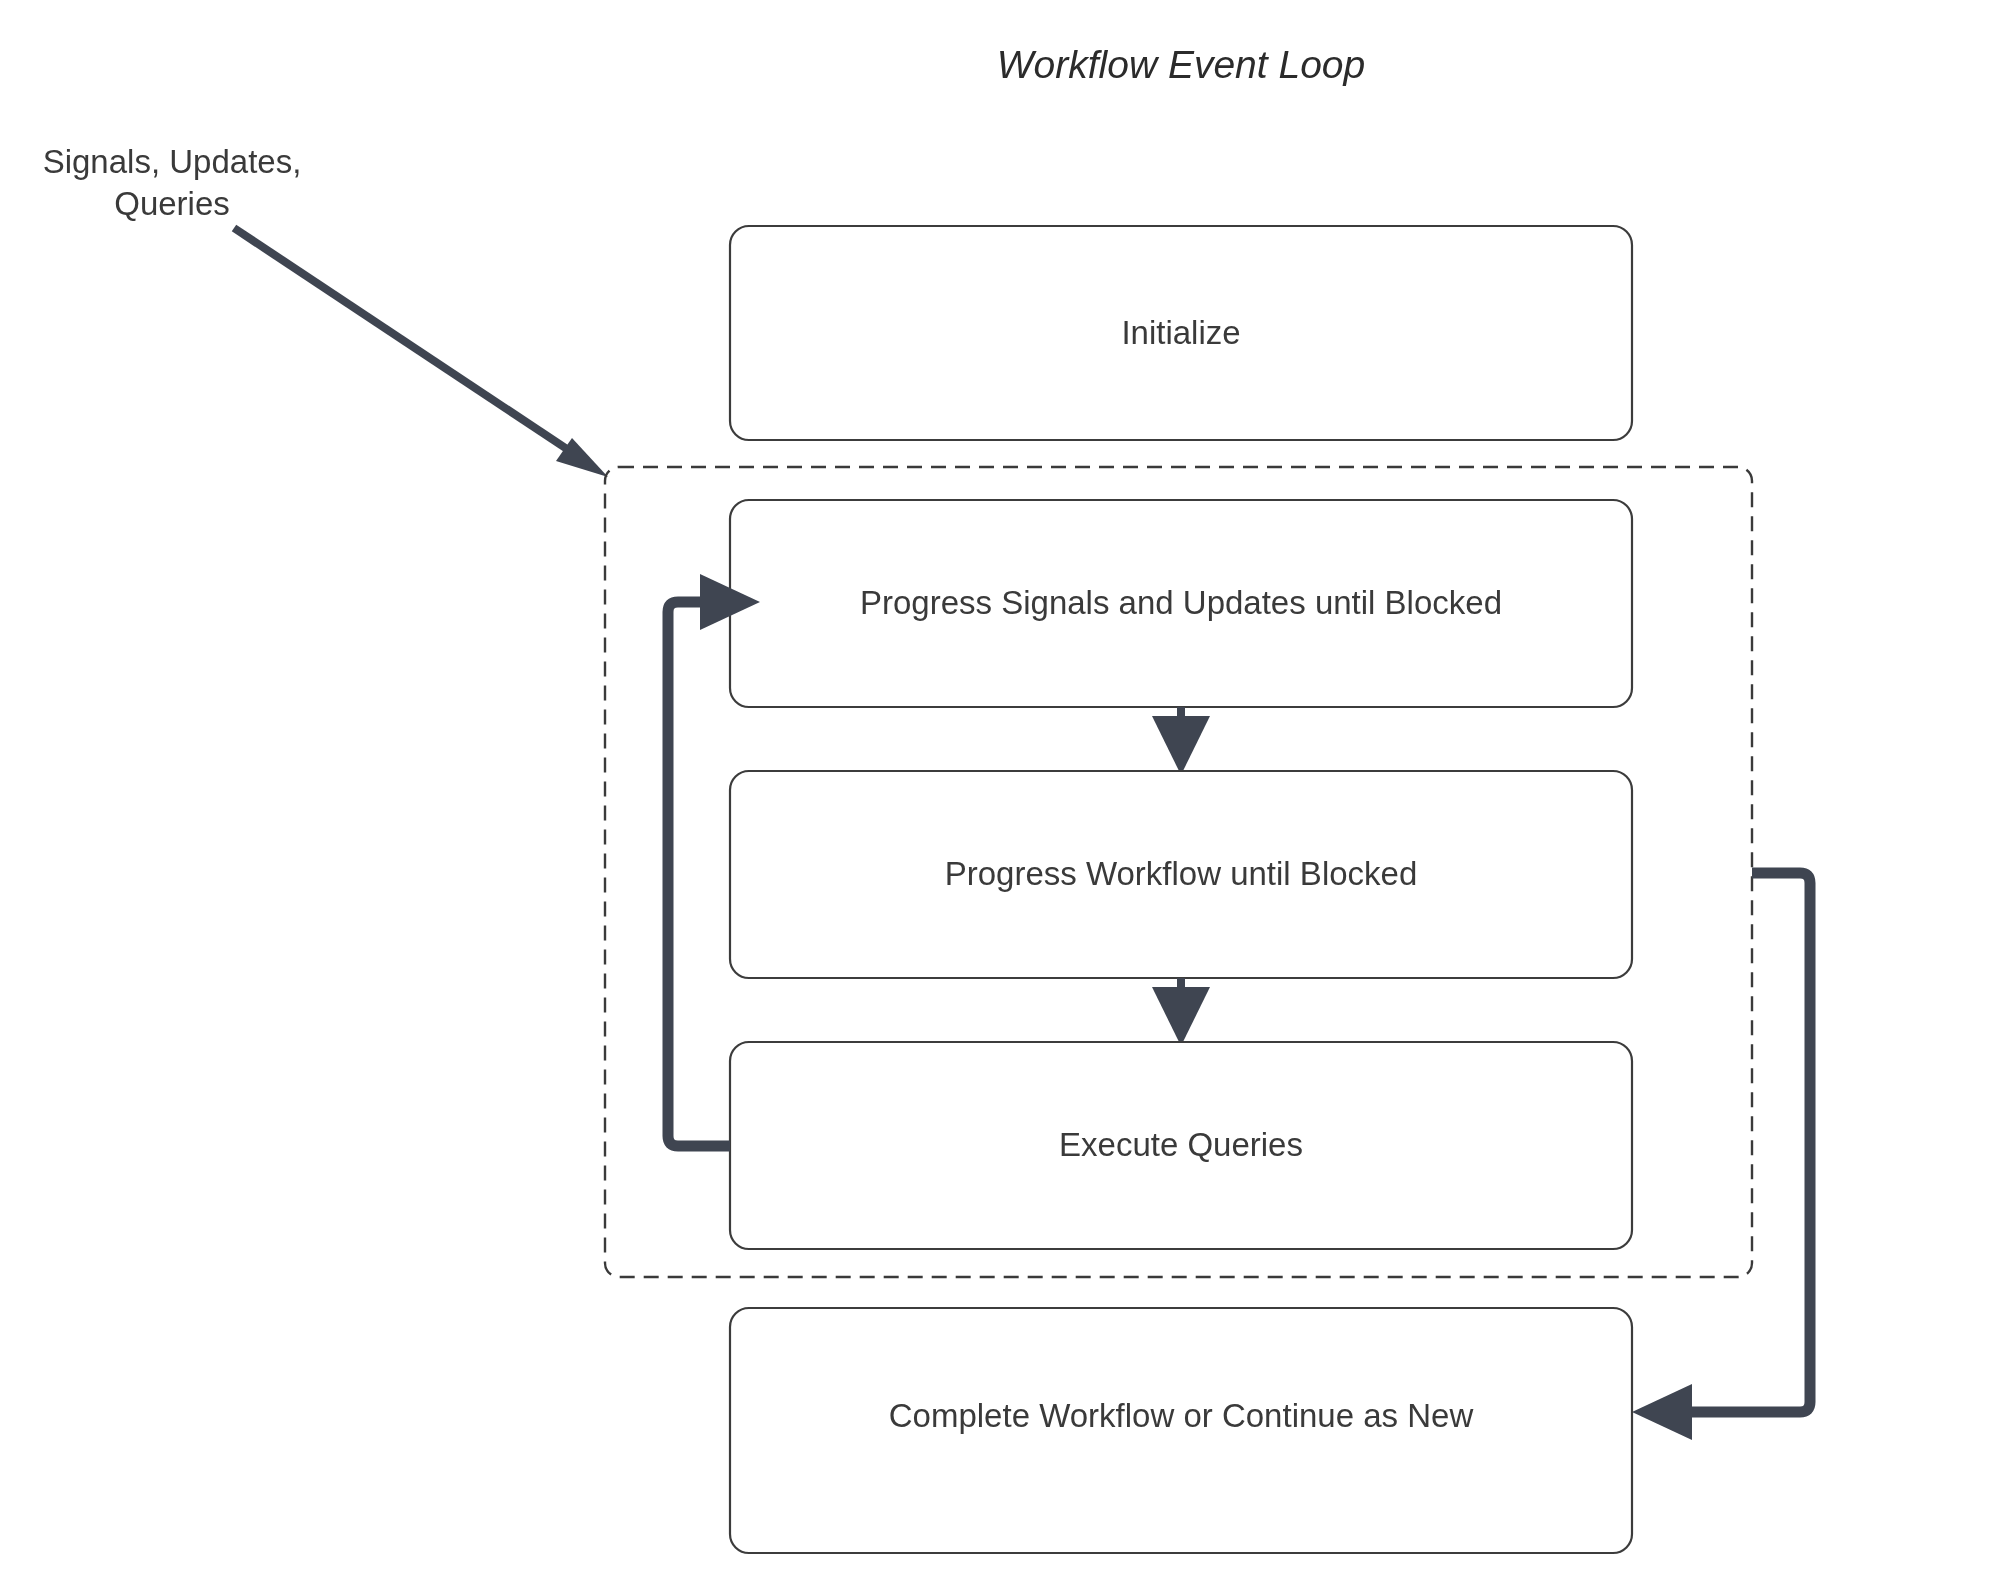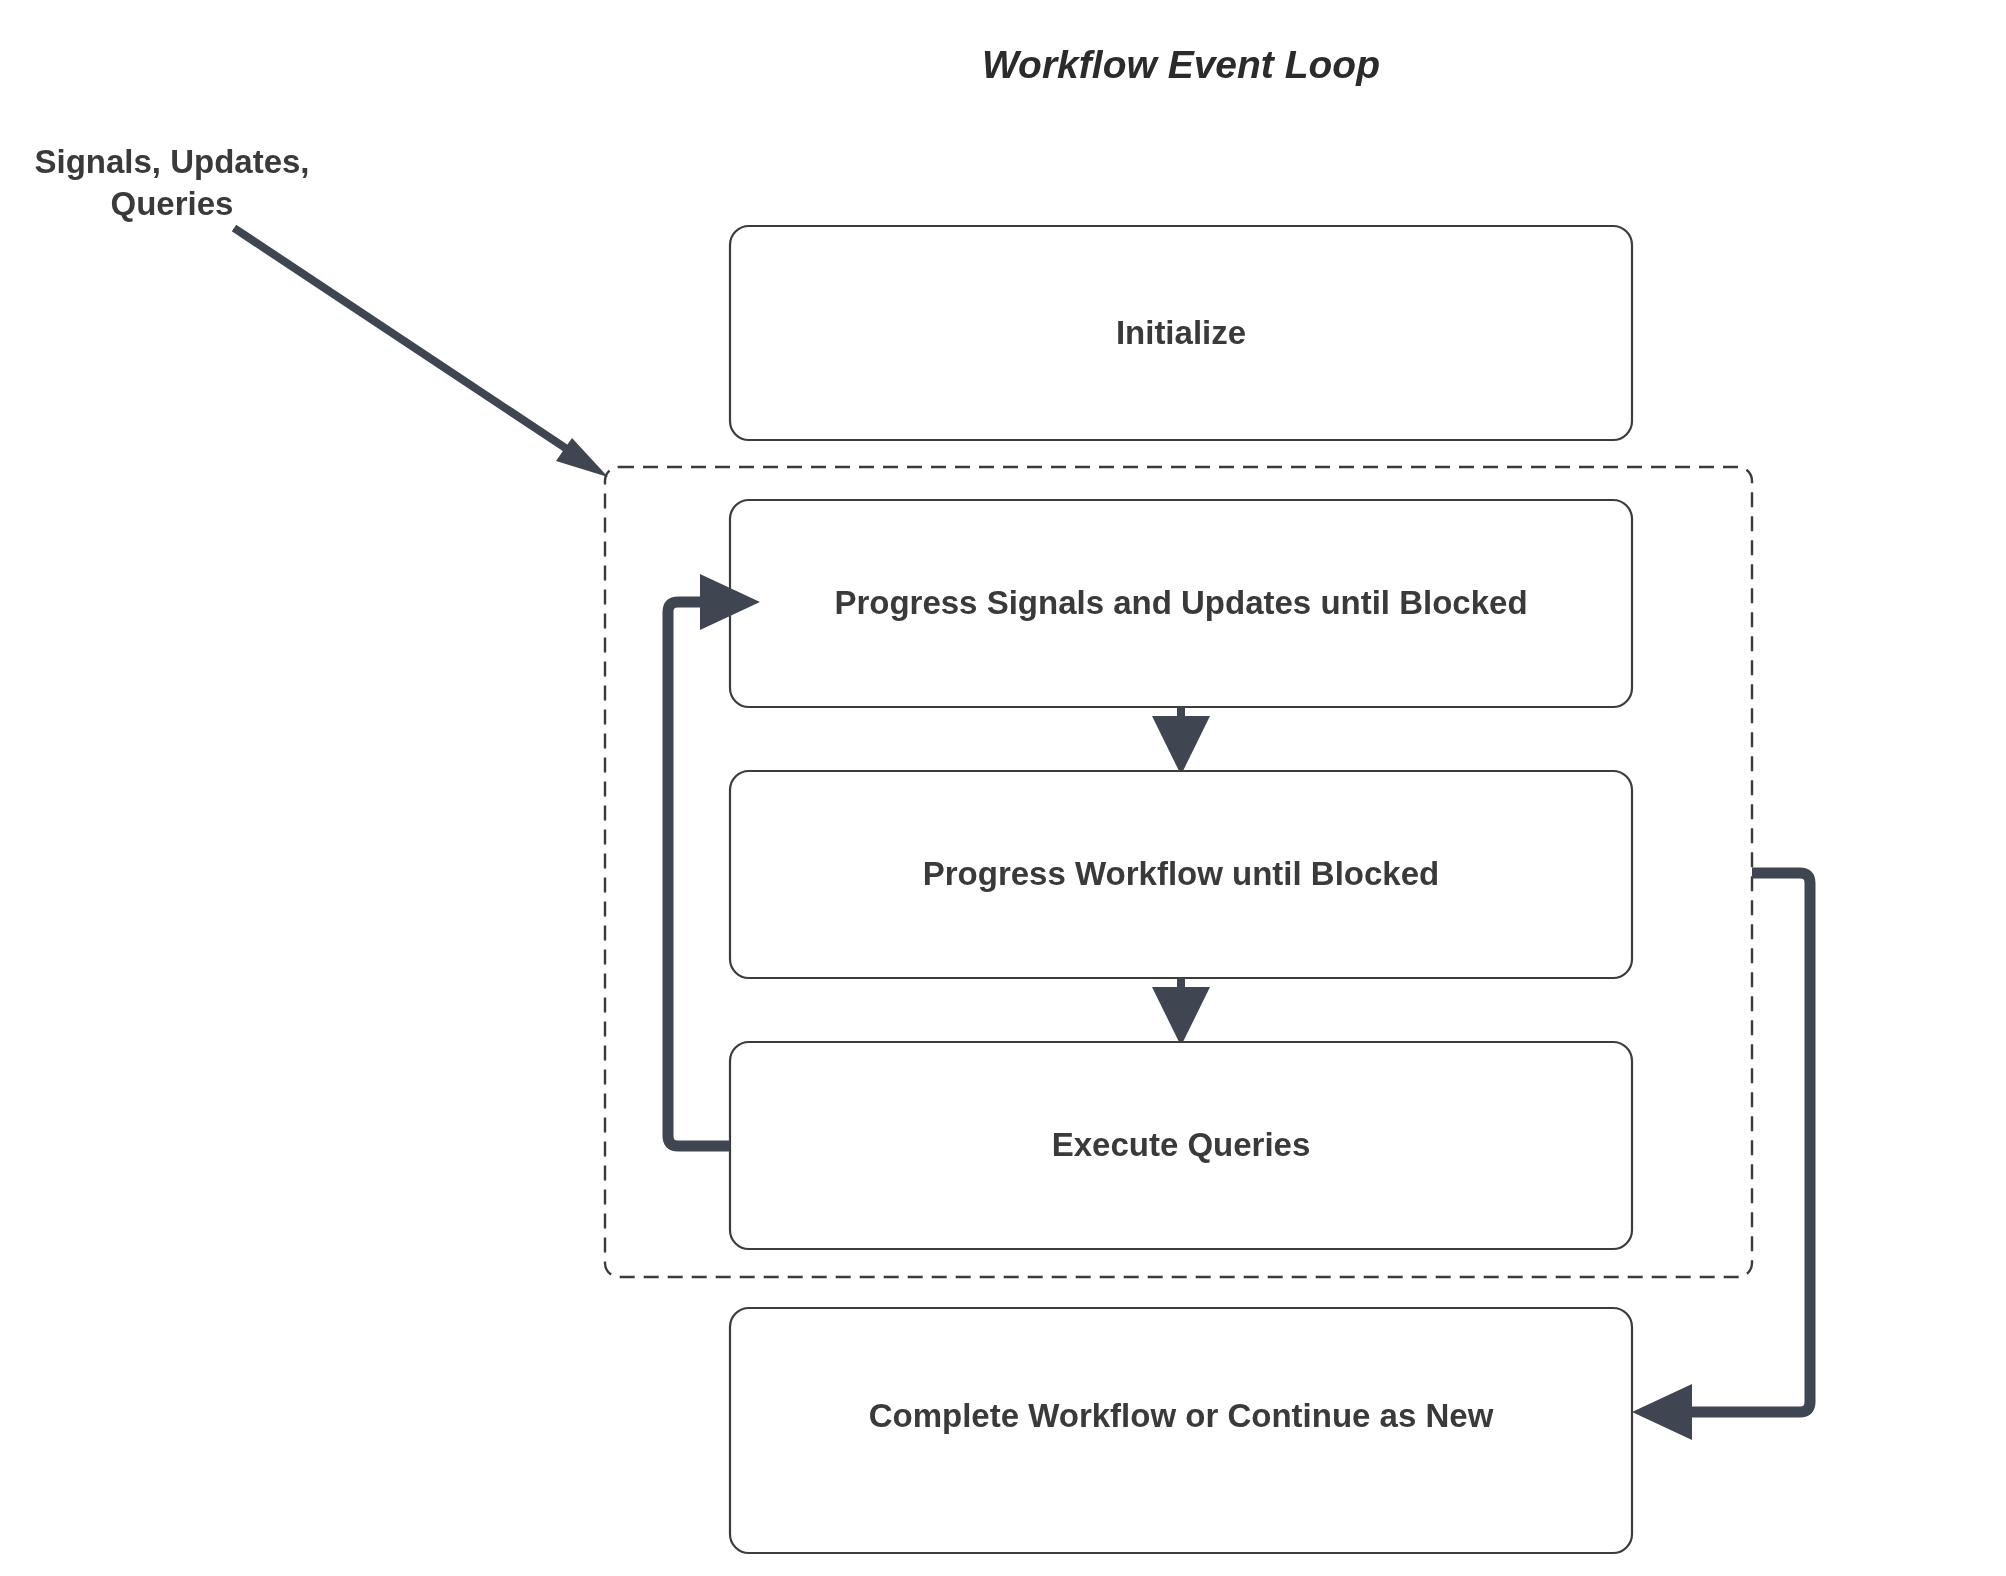--- a/index.html
+++ b/index.html
@@ -10,21 +10,20 @@
   body {
     width: 2006px;
     height: 1576px;
     overflow: hidden;
     font-family: "Liberation Sans", sans-serif;
   }
   #diagram-root {
     position: relative;
     width: 2006px;
     height: 1576px;
-    font-weight: bold;
   }
   svg.diagram-canvas {
     display: block;
     width: 2006px;
     height: 1576px;
   }
   .diagram-title {
     font-family: "Liberation Sans", sans-serif;
     font-style: italic;
     font-size: 39px;

